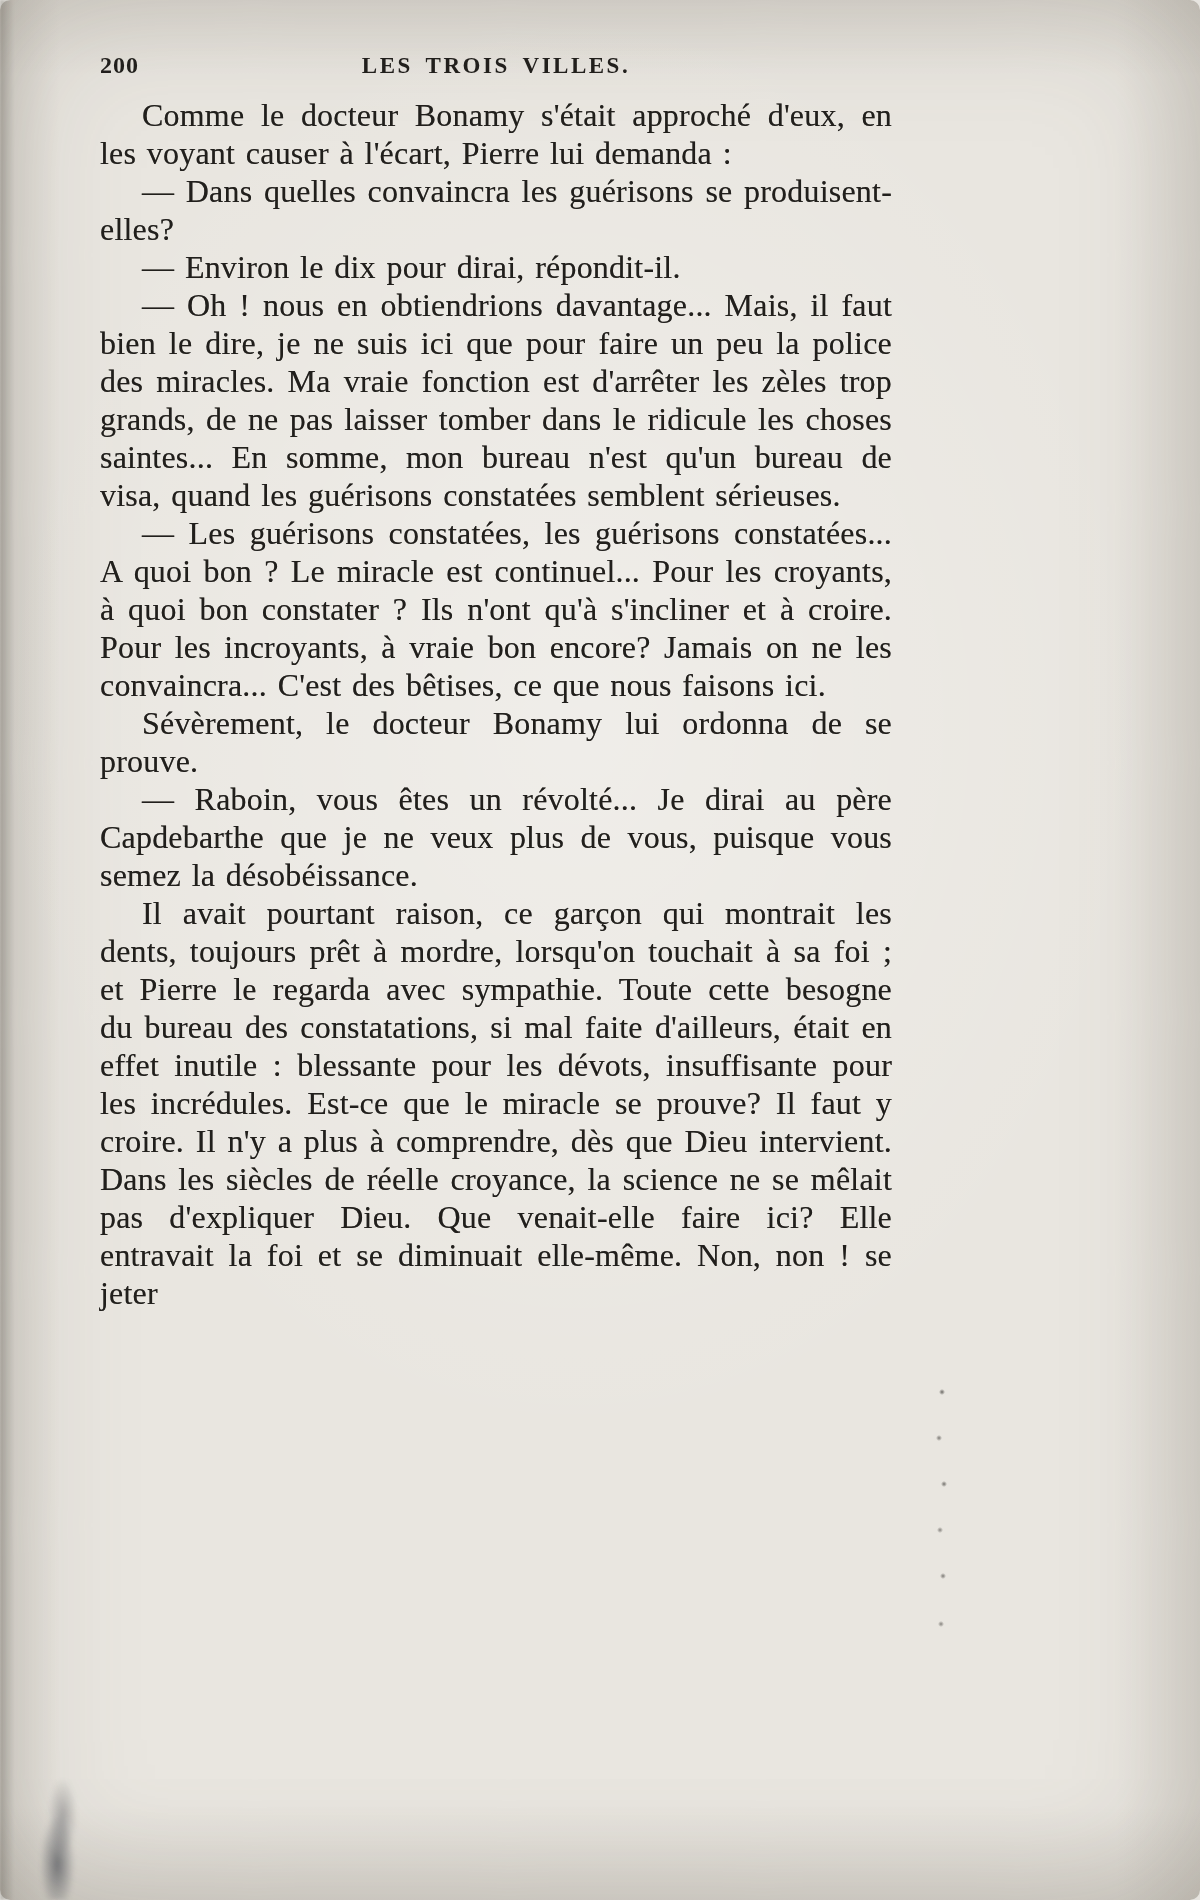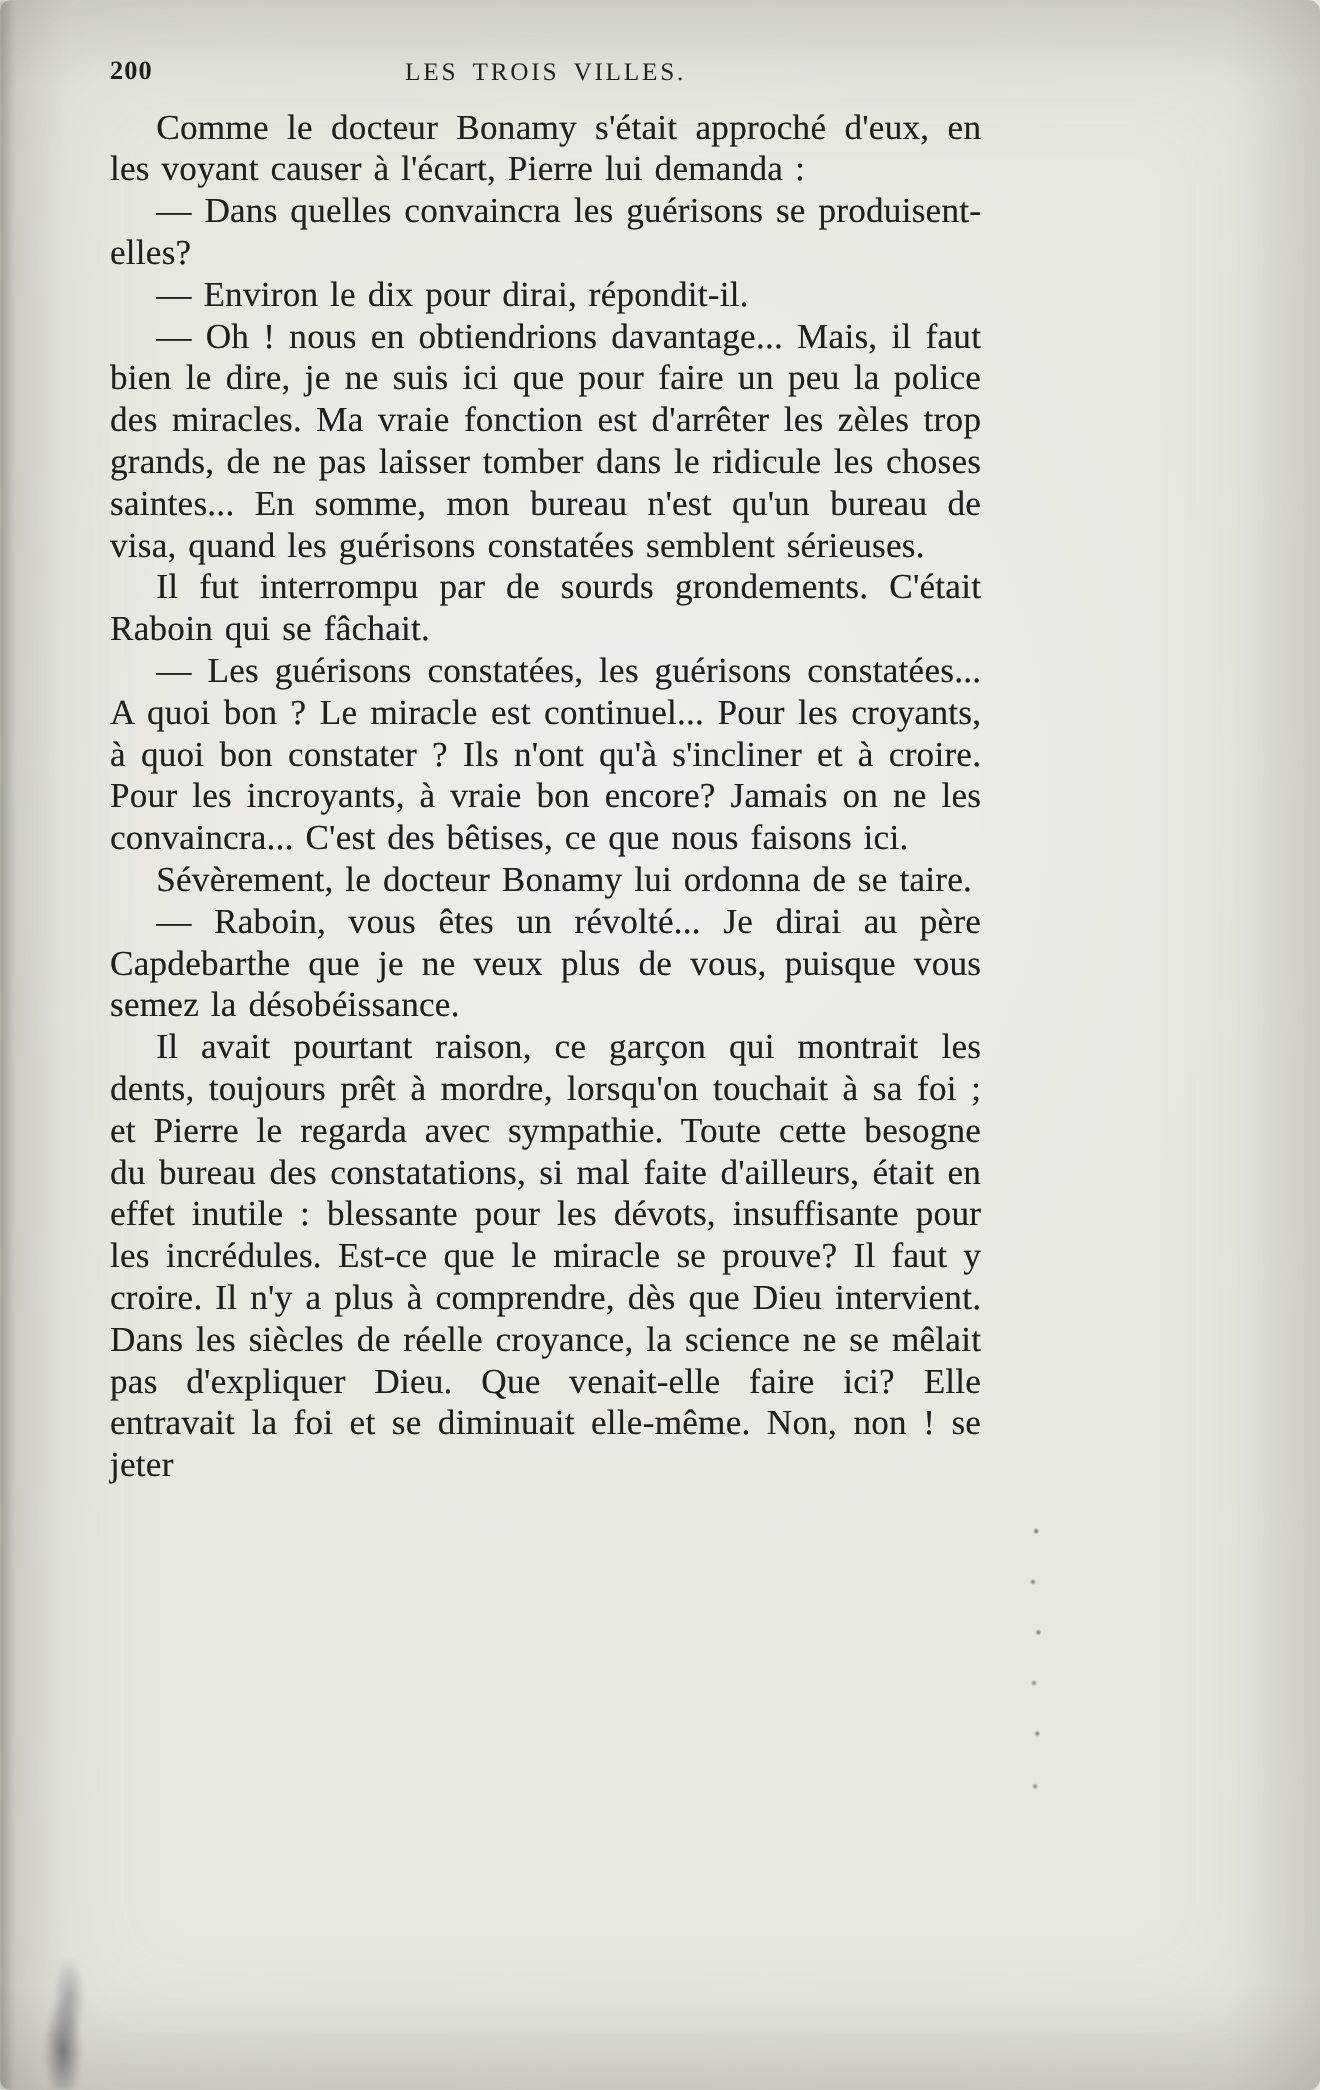--- a/index.html
+++ b/index.html
@@ -28,21 +28,21 @@
   }
   .page-number {
     position:absolute; left:0; top:0;
     font-weight:bold;
     font-size:24px;
     letter-spacing:1px;
   }
   .running-title {
     position:absolute; left:0; right:0; top:1px;
     text-align:center;
-    font-weight:normal;
+    font-weight:bold;
     font-size:23px;
     letter-spacing:2.5px;
     word-spacing:5px;
   }
   .text-block {
     position:absolute;
     left:100px; top:96px; width:792px;
   }
   .text-block p {
     font-size:32px;
@@ -91,23 +91,22 @@
   <div class="running-head">
     <span class="page-number">200</span>
     <span class="running-title">LES TROIS VILLES.</span>
   </div>
 
   <div class="text-block">
     <p>Comme le docteur Bonamy s'était approché d'eux, en les voyant causer à l'écart, Pierre lui demanda :</p>
     <p>— Dans quelles convaincra les guérisons se produisent-elles?</p>
     <p>— Environ le dix pour dirai, répondit-il.</p>
     <p>— Oh ! nous en obtiendrions davantage... Mais, il faut bien le dire, je ne suis ici que pour faire un peu la police des miracles. Ma vraie fonction est d'arrêter les zèles trop grands, de ne pas laisser tomber dans le ridicule les choses saintes... En somme, mon bureau n'est qu'un bureau de visa, quand les guérisons constatées semblent sérieuses.</p>
-    <p>Il fut interrompu par de sourds grondements. C'était Raboin qui se fâchait.</p>
     <p>— Les guérisons constatées, les guérisons constatées... A quoi bon ? Le miracle est continuel... Pour les croyants, à quoi bon constater ? Ils n'ont qu'à s'incliner et à croire. Pour les incroyants, à vraie bon encore? Jamais on ne les convaincra... C'est des bêtises, ce que nous faisons ici.</p>
-    <p>Sévèrement, le docteur Bonamy lui ordonna de se taire.</p>
+    <p>Sévèrement, le docteur Bonamy lui ordonna de se prouve.</p>
     <p>— Raboin, vous êtes un révolté... Je dirai au père Capdebarthe que je ne veux plus de vous, puisque vous semez la désobéissance.</p>
     <p>Il avait pourtant raison, ce garçon qui montrait les dents, toujours prêt à mordre, lorsqu'on touchait à sa foi ; et Pierre le regarda avec sympathie. Toute cette besogne du bureau des constatations, si mal faite d'ailleurs, était en effet inutile : blessante pour les dévots, insuffisante pour les incrédules. Est-ce que le miracle se prouve? Il faut y croire. Il n'y a plus à comprendre, dès que Dieu intervient. Dans les siècles de réelle croyance, la science ne se mêlait pas d'expliquer Dieu. Que venait-elle faire ici? Elle entravait la foi et se diminuait elle-même. Non, non ! se jeter</p>
   </div>
 
   <div class="speckles-right"></div>
   <div class="smudge-bottom-left"></div>
 
 </div>
 
 </body></html>

